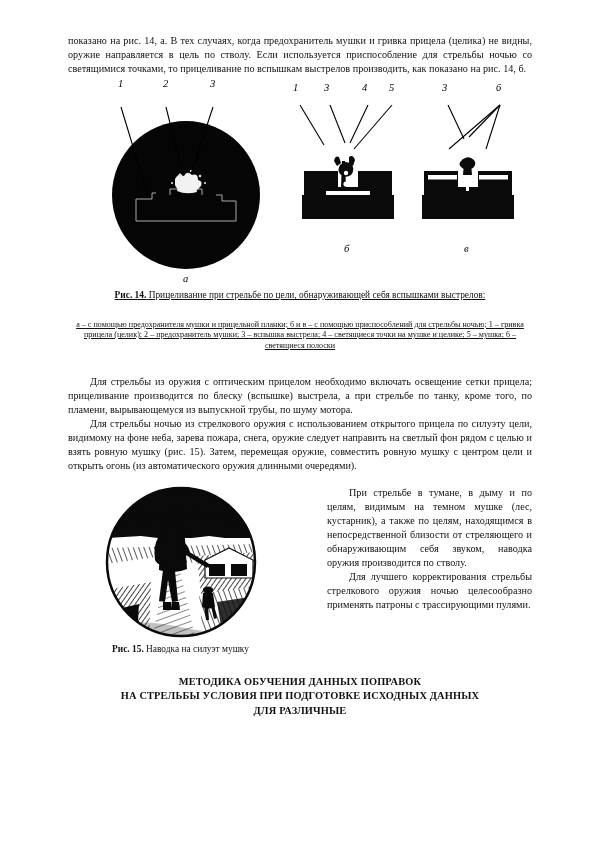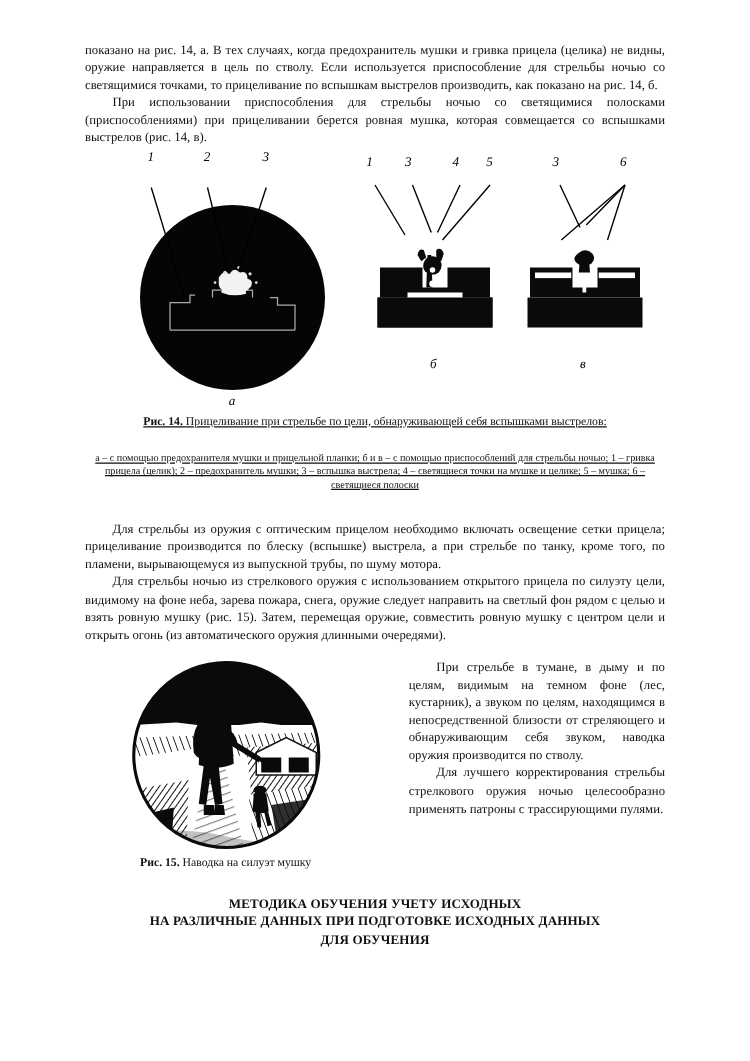--- a/index.html
+++ b/index.html
@@ -145,21 +145,20 @@
     margin-top: 20px;
   }
 </style>
 </head>
 <body>
 
 <div id="page">
   <div class="content">
 
     <p class="body-par">показано на рис. 14, а. В тех случаях, когда предохранитель мушки и гривка прицела (целика) не видны, оружие направляется в цель по стволу. Если используется приспособление для стрельбы ночью со светящимися точками, то прицеливание по вспышкам выстрелов производить, как показано на рис. 14, б.</p>
-    <p class="body-par indent">При использовании приспособления для стрельбы ночью со светящимися полосками (приспособлениями) при прицеливании берется ровная мушка, которая совмещается со вспышками выстрелов (рис. 14, в).</p>
 
     <div class="fig14">
 
       <div class="circ-wrap">
         <div class="circ"></div>
         <svg width="148" height="148" style="position:absolute;left:0;top:0;">
 
           <g stroke="#c9c9c9" stroke-width="1" fill="none" opacity="0.85">
             <path d="M24,100 L24,78 L40,78 L40,72 L44,72"></path>
             <path d="M24,100 L124,100"></path>
@@ -263,21 +262,21 @@
     </div>
 
     <div style="margin-top:24px;">
       <p class="body-par indent">Для стрельбы из оружия с оптическим прицелом необходимо включать освещение сетки прицела; прицеливание производится по блеску (вспышке) выстрела, а при стрельбе по танку, кроме того, по пламени, вырывающемуся из выпускной трубы, по шуму мотора.</p>
       <p class="body-par indent">Для стрельбы ночью из стрелкового оружия с использованием открытого прицела по силуэту цели, видимому на фоне неба, зарева пожара, снега, оружие следует направить на светлый фон рядом с целью и взять ровную мушку (рис. 15). Затем, перемещая оружие, совместить ровную мушку с центром цели и открыть огонь (из автоматического оружия длинными очередями).</p>
     </div>
 
     <div class="lower">
 
       <div class="rightcol">
-        <p>При стрельбе в тумане, в дыму и по целям, видимым на темном фоне (лес, кустарник), а звуком по целям, находящимся в непосредственной близости от стреляющего и обнаруживающим себя звуком, наводка оружия производится по стволу.</p>
+        <p>При стрельбе в тумане, в дыму и по целям, видимым на темном мушке (лес, кустарник), а также по целям, находящимся в непосредственной близости от стреляющего и обнаруживающим себя звуком, наводка оружия производится по стволу.</p>
         <p>Для лучшего корректирования стрельбы стрелкового оружия ночью целесообразно применять патроны с трассирующими пулями.</p>
       </div>
 
       <div class="fig15">
         <div class="circ15-wrap">
           <svg width="152" height="152" viewBox="0 0 152 152">
             <defs>
               <clipPath id="c15">
                   <circle cx="76" cy="76" r="74"></circle>
                 </clipPath>
@@ -356,19 +355,19 @@
           </svg>
         </div>
         <div class="cap15">
           <b>Рис. 15.</b>
           <span>Наводка на силуэт мушку</span>
         </div>
       </div>
     </div>
 
     <div class="heading">
-      <div>МЕТОДИКА ОБУЧЕНИЯ УЧЕТУ ИСХОДНЫХ</div>
-      <div>НА РАЗЛИЧНЫЕ ДАННЫХ ПРИ ПОДГОТОВКЕ ИСХОДНЫХ ДАННЫХ</div>
-      <div>ДЛЯ ОБУЧЕНИЯ</div>
+      <div>МЕТОДИКА ОБУЧЕНИЯ ДАННЫХ ПОПРАВОК</div>
+      <div>НА СТРЕЛЬБЫ УСЛОВИЯ ПРИ ПОДГОТОВКЕ ИСХОДНЫХ ДАННЫХ</div>
+      <div>ДЛЯ РАЗЛИЧНЫЕ</div>
     </div>
 
   </div>
 </div>
 
 </body></html>

